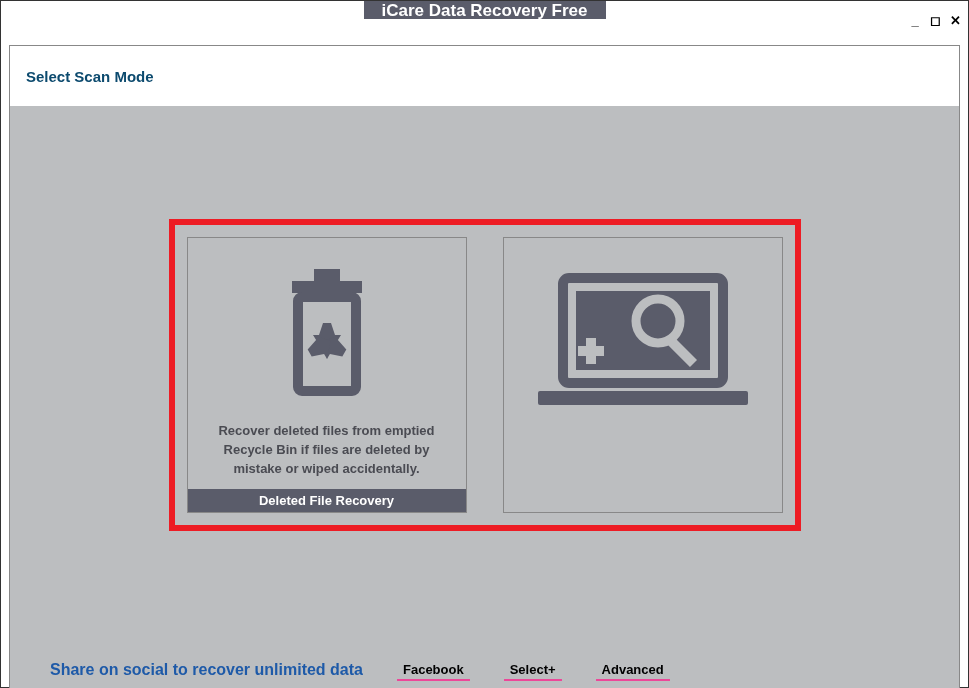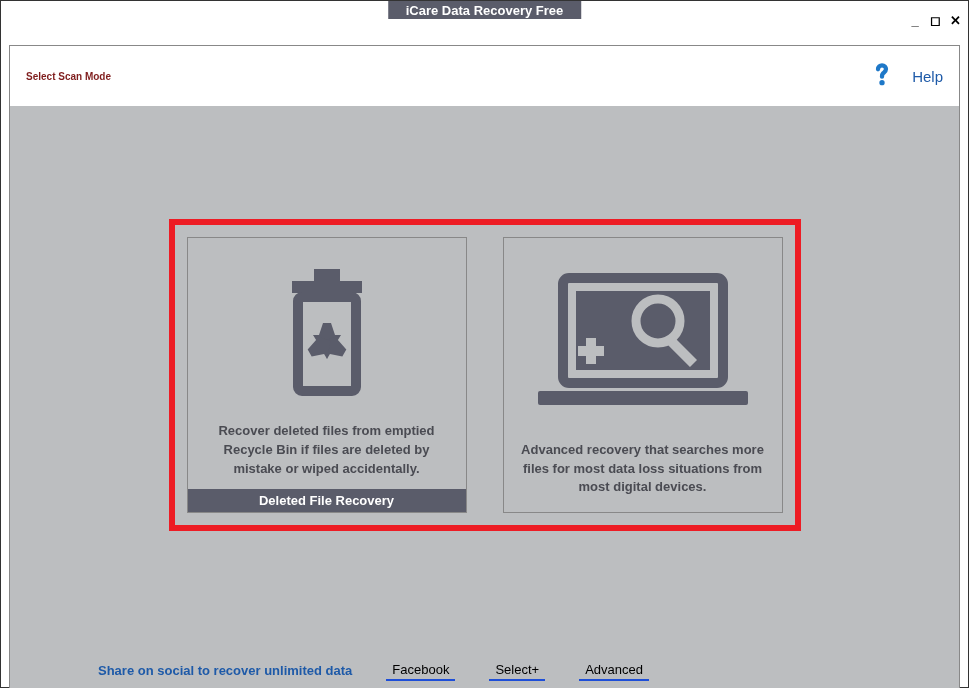--- a/index.html
+++ b/index.html
@@ -21,21 +21,21 @@
       height: 18px;
       background: #fff;
       position: relative;
       display: flex;
       align-items: center;
       justify-content: center;
     }
     .title-tab {
       background: #5a5c6a;
       color: #fff;
-      font-size: 13px;
+      font-size: 17px;
       font-weight: bold;
       padding: 2px 18px;
       position: absolute;
       top: 0;
       left: 50%;
       transform: translateX(-50%);
       height: 18px;
       line-height: 15px;
     }
     .window-controls {
@@ -63,22 +63,22 @@
     }
     .header-bar {
       height: 60px;
       background: #fff;
       display: flex;
       align-items: center;
       justify-content: space-between;
       padding: 0 16px;
     }
     .scan-mode-label {
-      color: #7f1d1d;
-      font-size: 10px;
+      color: #0c4a6e;
+      font-size: 15px;
       font-weight: bold;
     }
     .help-group {
       display: flex;
       align-items: center;
       gap: 14px;
     }
     .help-icon svg {
       width: 32px;
       height: 32px;
@@ -145,58 +145,48 @@
       left: 0;
       right: 0;
       height: 52px;
       display: flex;
       align-items: center;
       padding: 0 30px 0 40px;
       gap: 34px;
     }
     .share-label {
       color: #1e5aa8;
-      font-size: 13px;
-      font-weight: bold;
-      margin-left: 48px;
+      font-size: 16px;
+      font-weight: bold;
     }
     .social-link {
       color: #000;
       font-size: 13px;
-      font-weight: normal;
-      border-bottom: 2px solid #1d4ed8;
+      font-weight: bold;
+      border-bottom: 2px solid #ec4899;
       padding: 2px 6px;
       cursor: pointer;
     }
   </style>
 </head>
 <body>
 
 <div class="outer-frame">
   <div class="title-bar">
     <div class="title-tab">iCare Data Recovery Free</div>
     <div class="window-controls">
       <span class="window-btn">_</span>
       <span class="window-btn">◻</span>
       <span class="window-btn">✕</span>
     </div>
   </div>
 
   <div class="main-panel">
     <div class="header-bar">
       <div class="scan-mode-label">Select Scan Mode</div>
-      <div class="help-group">
-        <span class="help-icon">
-          <svg viewBox="0 0 24 24" fill="none">
-            <path d="M9 8.5 C9 6.5 10.5 5.5 12 5.5 C13.8 5.5 15 6.8 15 8.3 C15 10 13.7 10.6 12.8 11.5 C12.2 12.1 12 12.7 12 14" stroke="#1e78c8" stroke-width="3.2" stroke-linecap="round"></path>
-            <circle cx="12" cy="18.5" r="2" fill="#1e78c8"></circle>
-          </svg>
-        </span>
-        <span class="help-text">Help</span>
-      </div>
     </div>
 
     <div class="content-area">
       <div class="highlight-box">
 
         <div class="mode-card">
           <div class="card-icon-area">
             <svg width="110" height="140" viewBox="0 0 110 140">
               <rect x="20" y="20" width="70" height="12" fill="#5a5c6a"></rect>
               <rect x="42" y="8" width="26" height="12" fill="#5a5c6a"></rect>
@@ -225,21 +215,20 @@
               <rect x="20" y="128" width="210" height="14" rx="2" fill="#5a5c6a"></rect>
               <rect x="58" y="28" width="134" height="79" fill="#5a5c6a"></rect>
               <g>
                 <rect x="68" y="75" width="10" height="26" fill="#bcbec0"></rect>
                 <rect x="60" y="83" width="26" height="10" fill="#bcbec0"></rect>
               </g>
               <circle cx="140" cy="58" r="22" fill="none" stroke="#bcbec0" stroke-width="9"></circle>
               <rect x="155" y="73" width="34" height="10" fill="#bcbec0" transform="rotate(45 155 73)"></rect>
             </svg>
           </div>
-          <div class="card-desc">Advanced recovery that searches more files for most data loss situations from most digital devices.</div>
         </div>
 
       </div>
     </div>
 
     <div class="footer-bar">
       <span class="share-label">Share on social to recover unlimited data</span>
       <span class="social-link">Facebook</span>
       <span class="social-link">Select+</span>
       <span class="social-link">Advanced</span>

